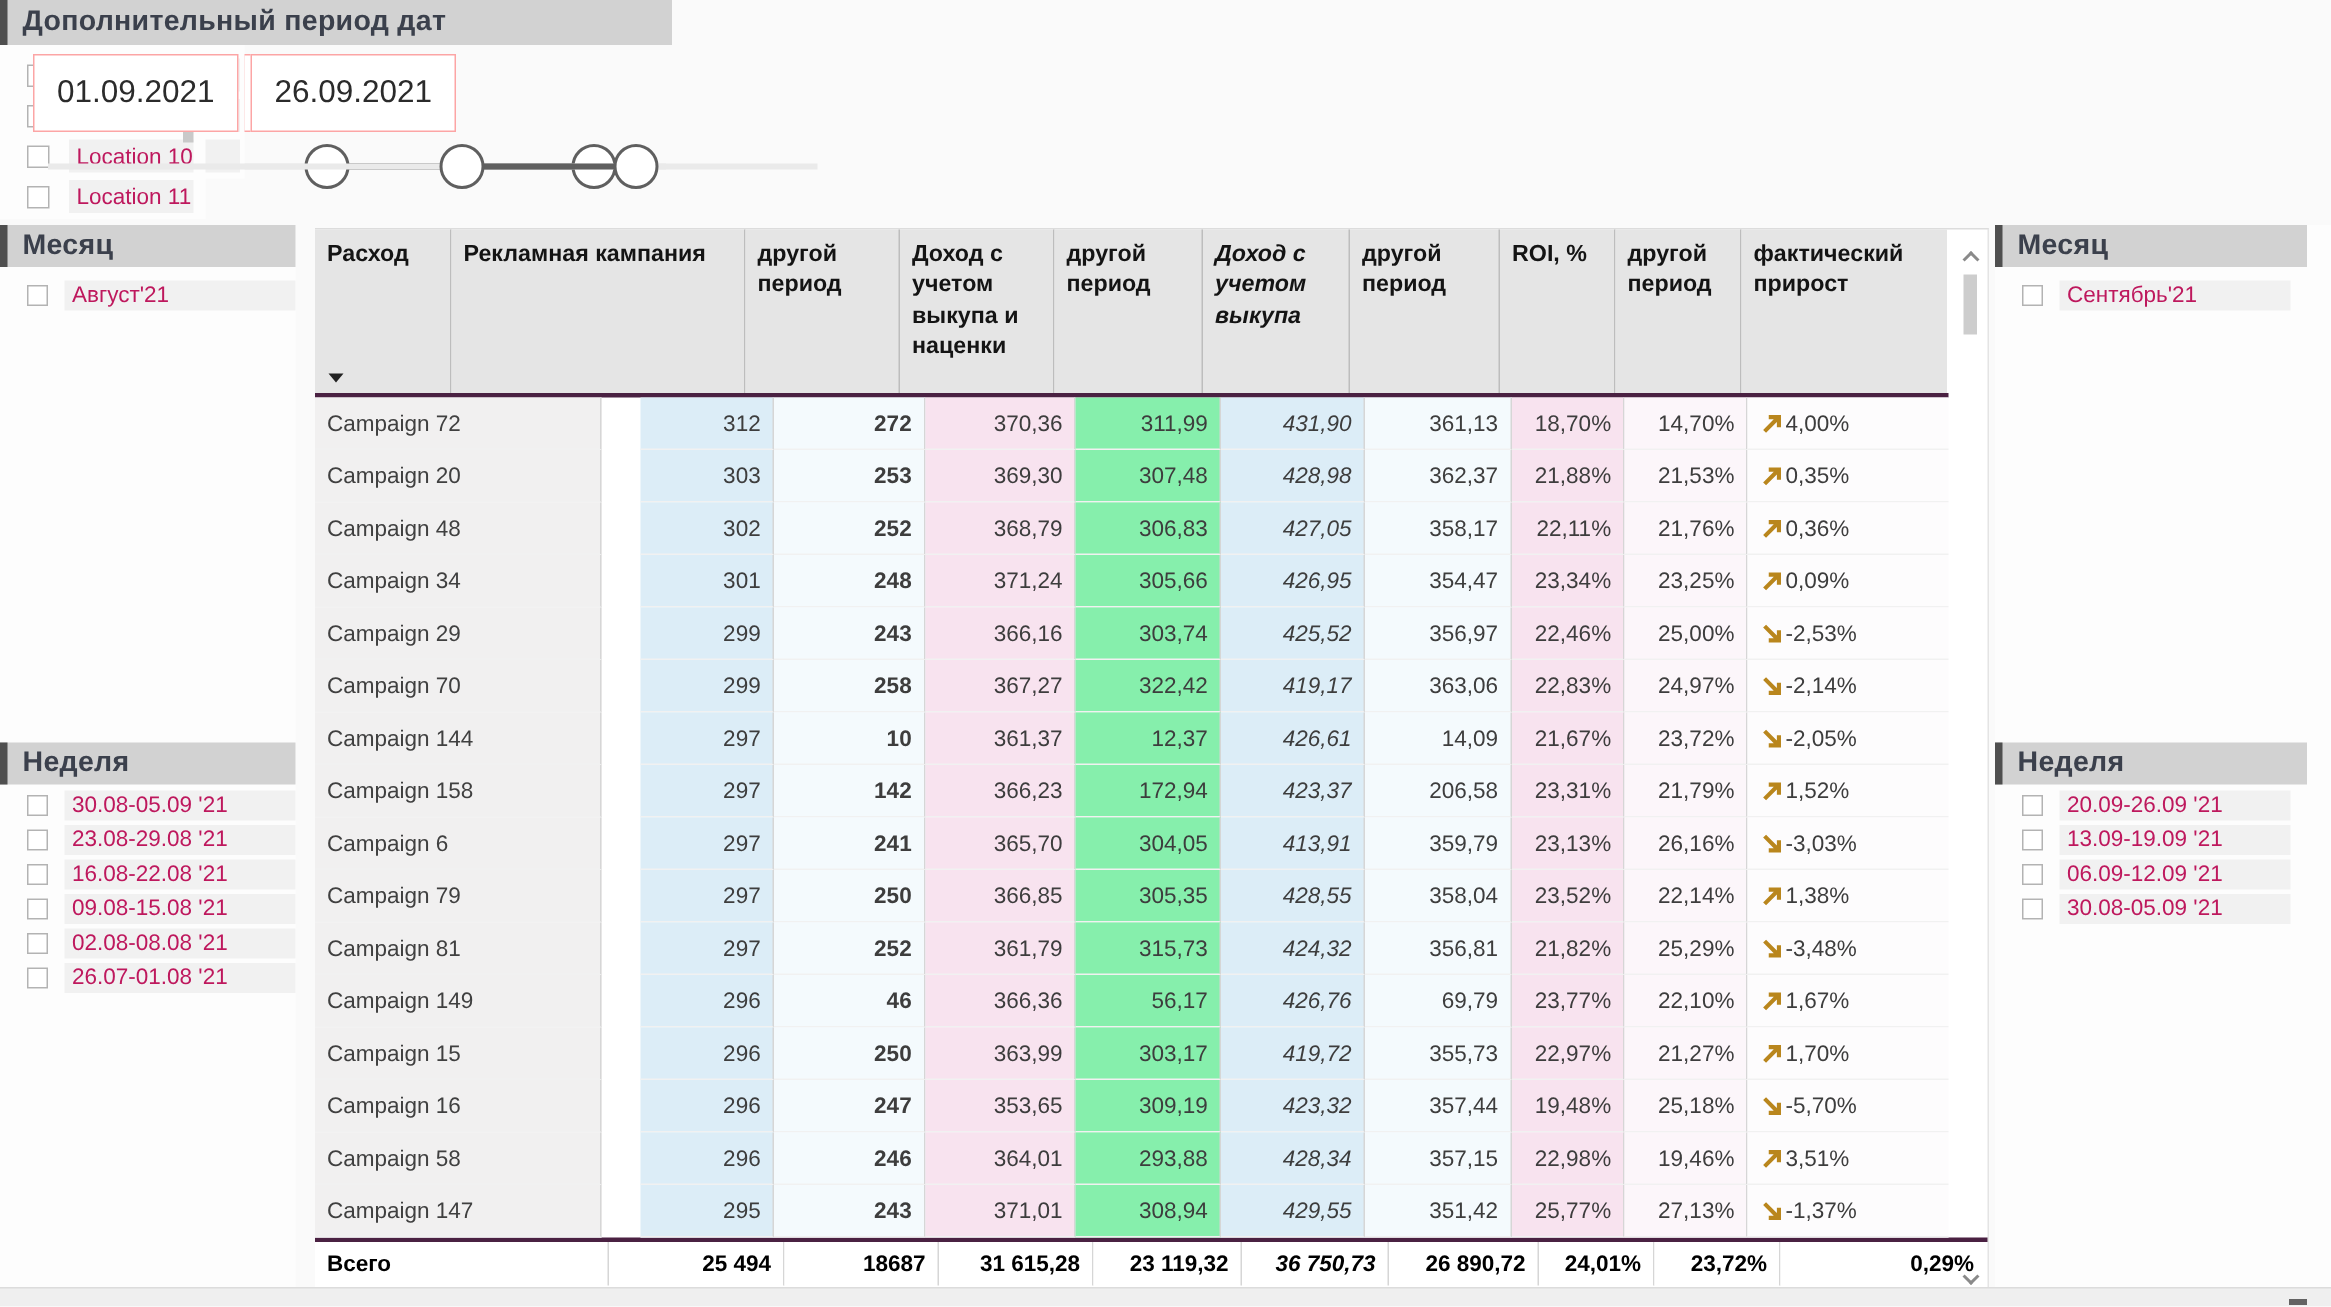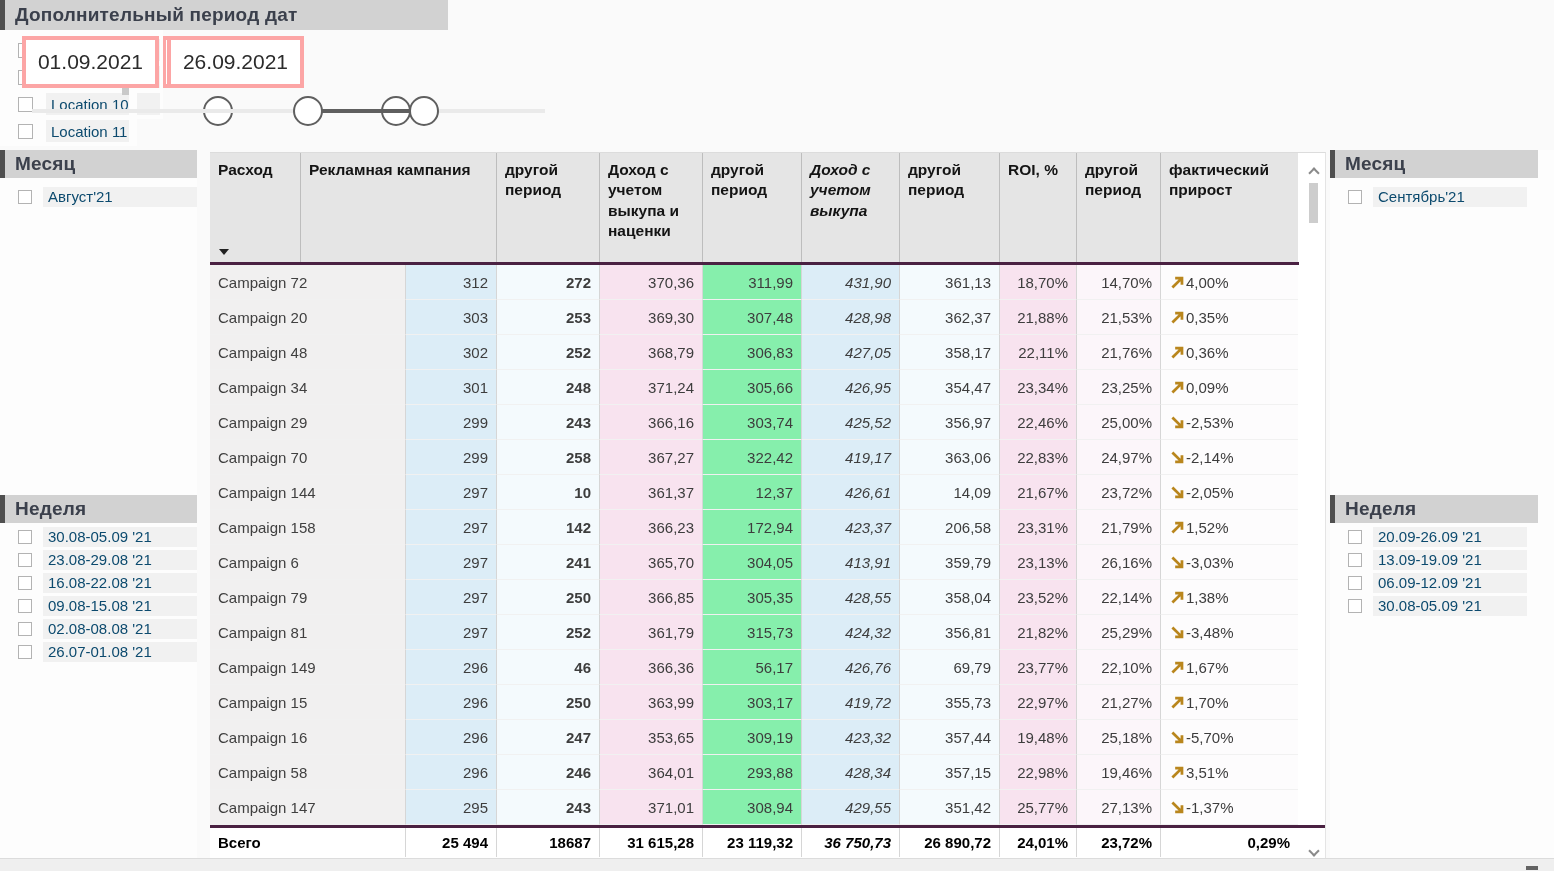--- a/index.html
+++ b/index.html
@@ -14,35 +14,35 @@
     font-size:19px; font-weight:bold; color:#3b404c; letter-spacing:.2px;
   }
   .phead.small { height:28px; }
 
   
   .check-item { display:flex; align-items:center; height:24px; margin-bottom:3px; }
   .cbox { width:15px; height:15px; background:#fff; border:1px solid #b3b3b3; flex:none; }
   .clabel {
     flex:1; height:22px; margin-left:13px; background:#f1f1f1;
     display:flex; align-items:center; padding-left:5px;
-    color:#0c4a6e; font-size:15px; white-space:nowrap; overflow:hidden;
+    color:#be185d; font-size:15px; white-space:nowrap; overflow:hidden;
   }
 
   
   #p-period { left:0; top:0; width:570; height:148; border-right:1px solid #ececec; }
   #p-category { left:570; top:0; width:163; height:148; }
   #p-category .phead { width:163px; }
   #p-kpi { left:737; top:0; width:193; height:148; background:#fdfdfd; border:1px solid #e8e8e8; box-shadow:0 0 5px rgba(0,0,0,.12); overflow:hidden; }
   #p-city { left:930; top:0; width:155; height:148; }
   #p-extra { left:1085; top:0; width:469; height:148; background:transparent; }
   #p-extra .phead { width:448px; }
 
   .date-box {
     position:absolute; top:36px; width:137px; height:52px; background:#fff;
-    border:4px solid #fca5a5; display:flex; align-items:center; justify-content:center;
+    border:1px solid #fca5a5; display:flex; align-items:center; justify-content:center;
     font-size:21px; color:#2b2b2b;
   }
   #p-period .date-box.b1 { left:17px; }
   #p-period .date-box.b2 { left:162px; }
   #p-extra .date-box.b1 { left:22px; }
   #p-extra .date-box.b2 { left:167px; }
 
   .slider { position:absolute; left:0; top:0; width:100%; height:100%; }
   .track { position:absolute; height:4px; background:#eaeaea; top:109px; }
   .range { position:absolute; height:4px; background:#5f5f5f; top:109px; }
@@ -92,21 +92,21 @@
 
   .tbody { width:1089px; }
   .trow { display:flex; height:35px; }
   .cell {
     display:flex; align-items:center; justify-content:flex-end;
     padding:0 8px; font-size:15px; color:#3d3d3d;
     border-right:1px solid #d6d6d6; border-bottom:1px solid #f1f1f1;
     white-space:nowrap; overflow:hidden;
   }
   .trow .c0 { background:#f1f0f0; justify-content:flex-start; color:#404040; }
-  .trow .c1 { background:#dcedf7; }
+  .trow .c1 { background:#dcedf7;margin-left:26px; }
   .trow .c2 { background:#f4fafd;font-weight:bold; }
   .trow .c3 { background:#f8e3ef; }
   .trow .c4 { background:#86efac; }
   .trow .c5 { background:#dcedf7;text-align:right; }
   .trow .c6 { background:#f4fafd; }
   .trow .c7 { background:#f8e3ef; }
   .trow .c8 { background:#fcf6fa; }
   .trow .c9 { background:#fdfcfd; }
   .growth-cell { justify-content:flex-start; }
   svg.trend { width:17px; height:17px; flex:none; }

